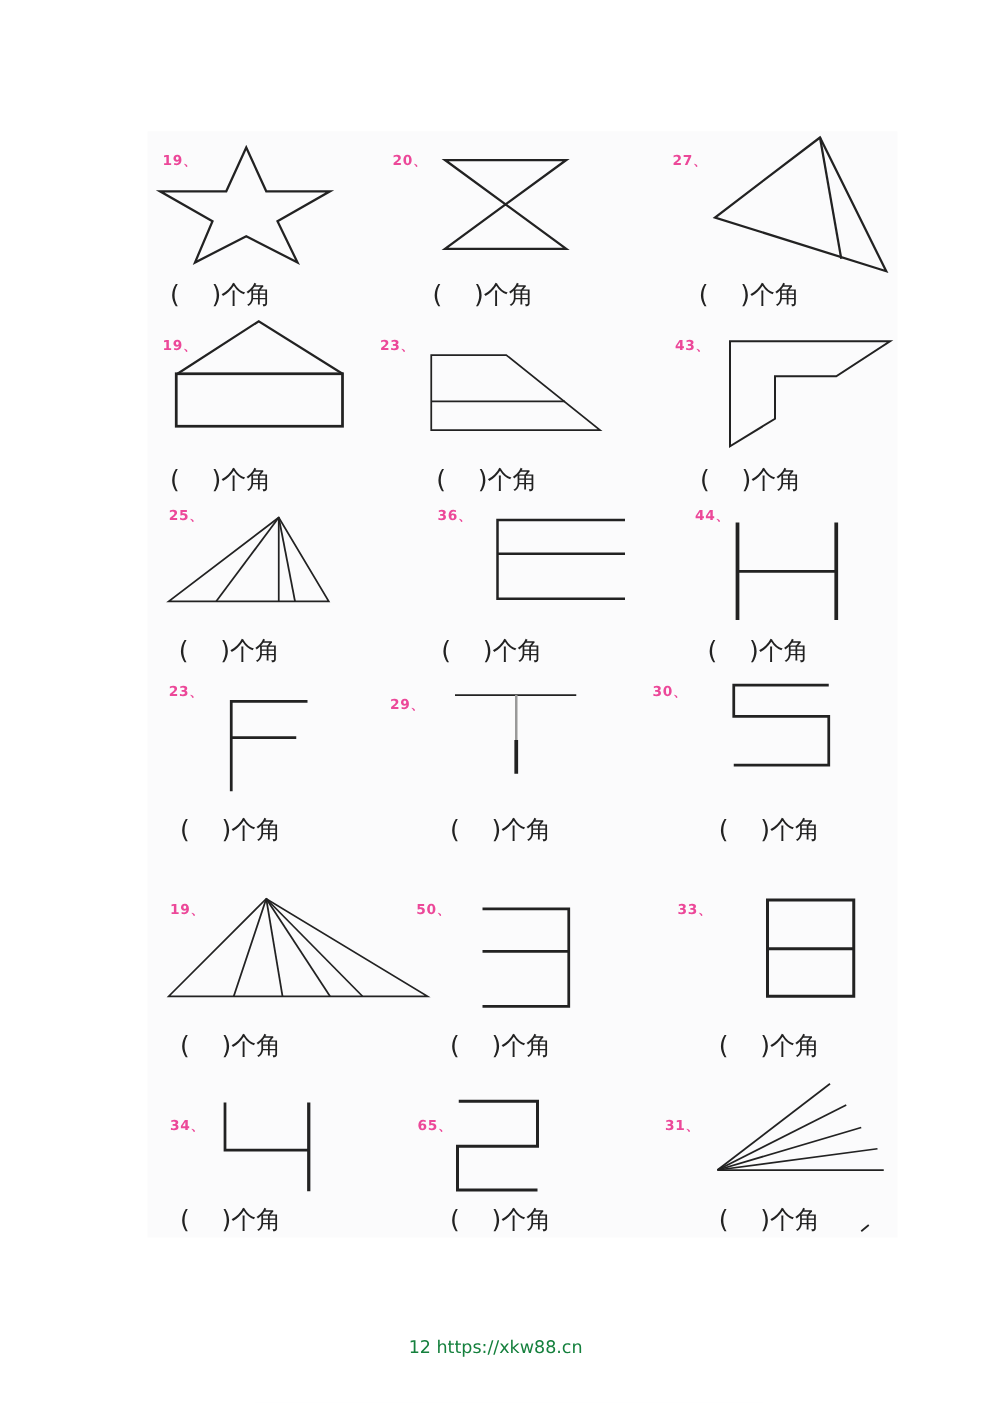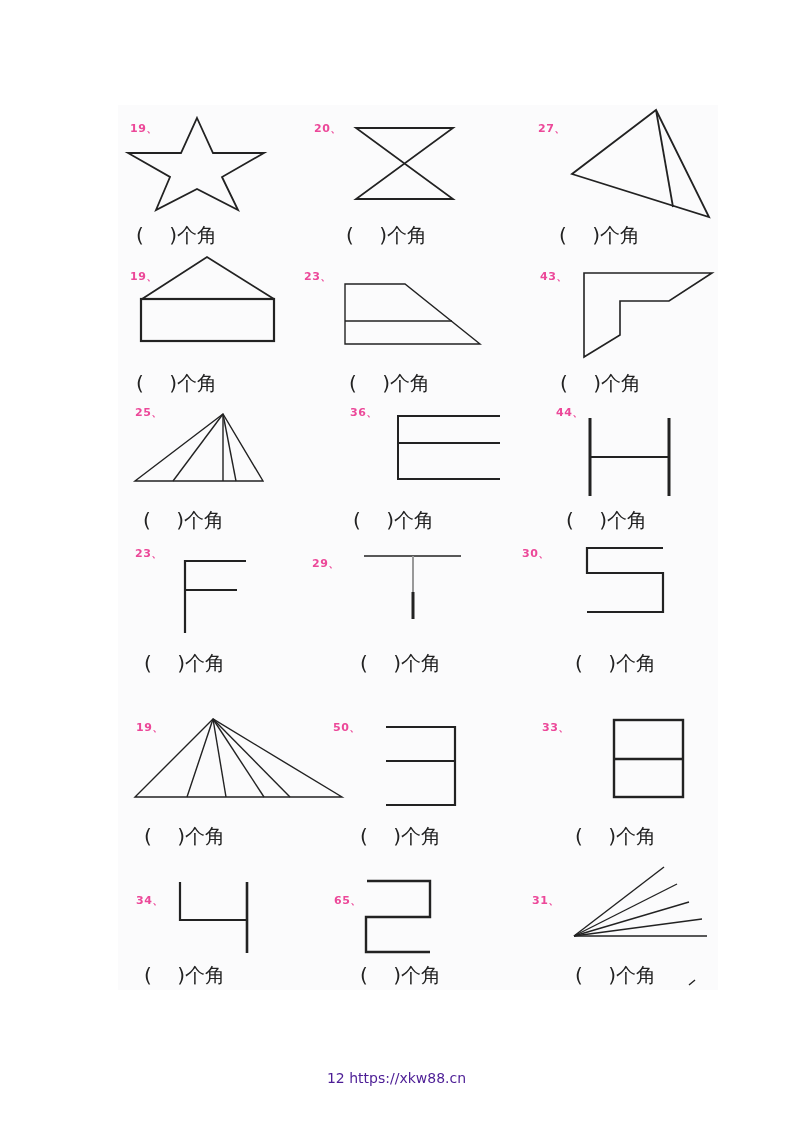--- a/index.html
+++ b/index.html
@@ -3,21 +3,21 @@
 <meta charset="utf-8">
 <style>
   html, body { margin:0; padding:0; background:#ffffff; }
   body { width:793px; height:1122px; position:relative; overflow:hidden;
          font-family:"DejaVu Sans", "Liberation Sans", sans-serif; }
   .sheet { position:absolute; left:118px; top:105px; width:600px; height:885px; background:#fbfbfc; }
   .num { position:absolute; font-size:11px; font-weight:bold; color:#ec4899; letter-spacing:0.5px; }
   .ans { position:absolute; font-size:20px; color:#222; white-space:pre; }
   svg.fig { position:absolute; left:0; top:0; overflow:visible; }
   .footer { position:absolute; left:0; width:793px; top:1070px; text-align:center;
-            font-family:"DejaVu Sans", sans-serif; font-size:14px; color:#4c1d95; }
+            font-family:"DejaVu Sans", sans-serif; font-size:14px; color:#15803d; }
 </style>
 </head>
 <body>
 
 <div class="sheet"></div>
 
 <svg class="fig" width="793" height="1122">
   <g fill="none" stroke="#222" stroke-width="1.8" stroke-linejoin="miter">
 
     <polygon points="197,118 213,153 264,153 222,177 238,210 197,189 156,210 170,177 128,153 181,153"></polygon>

